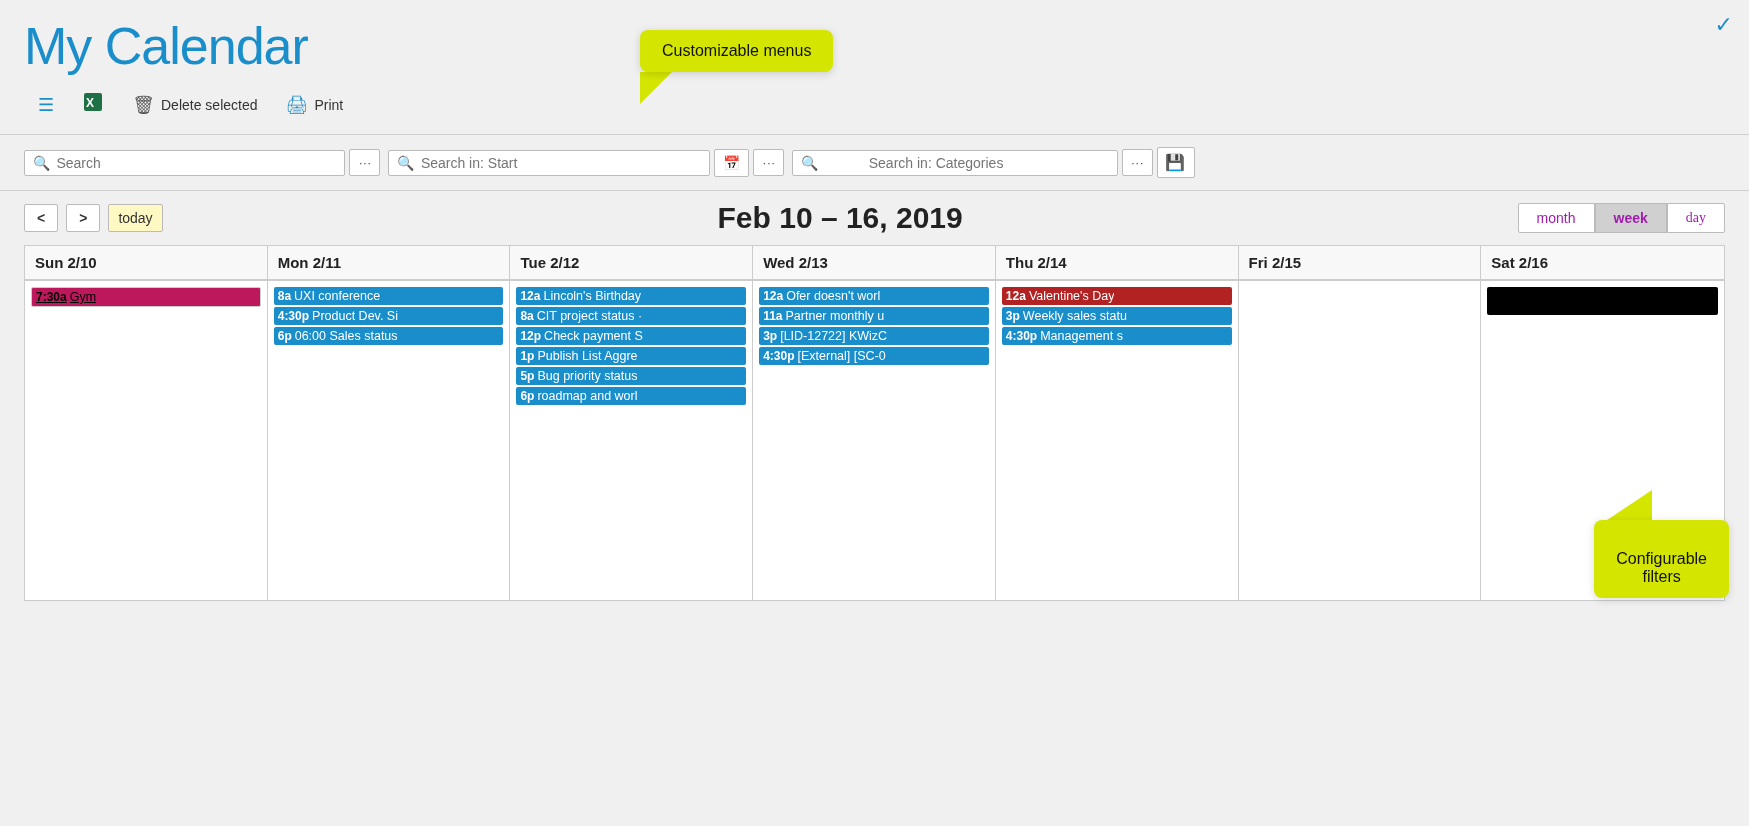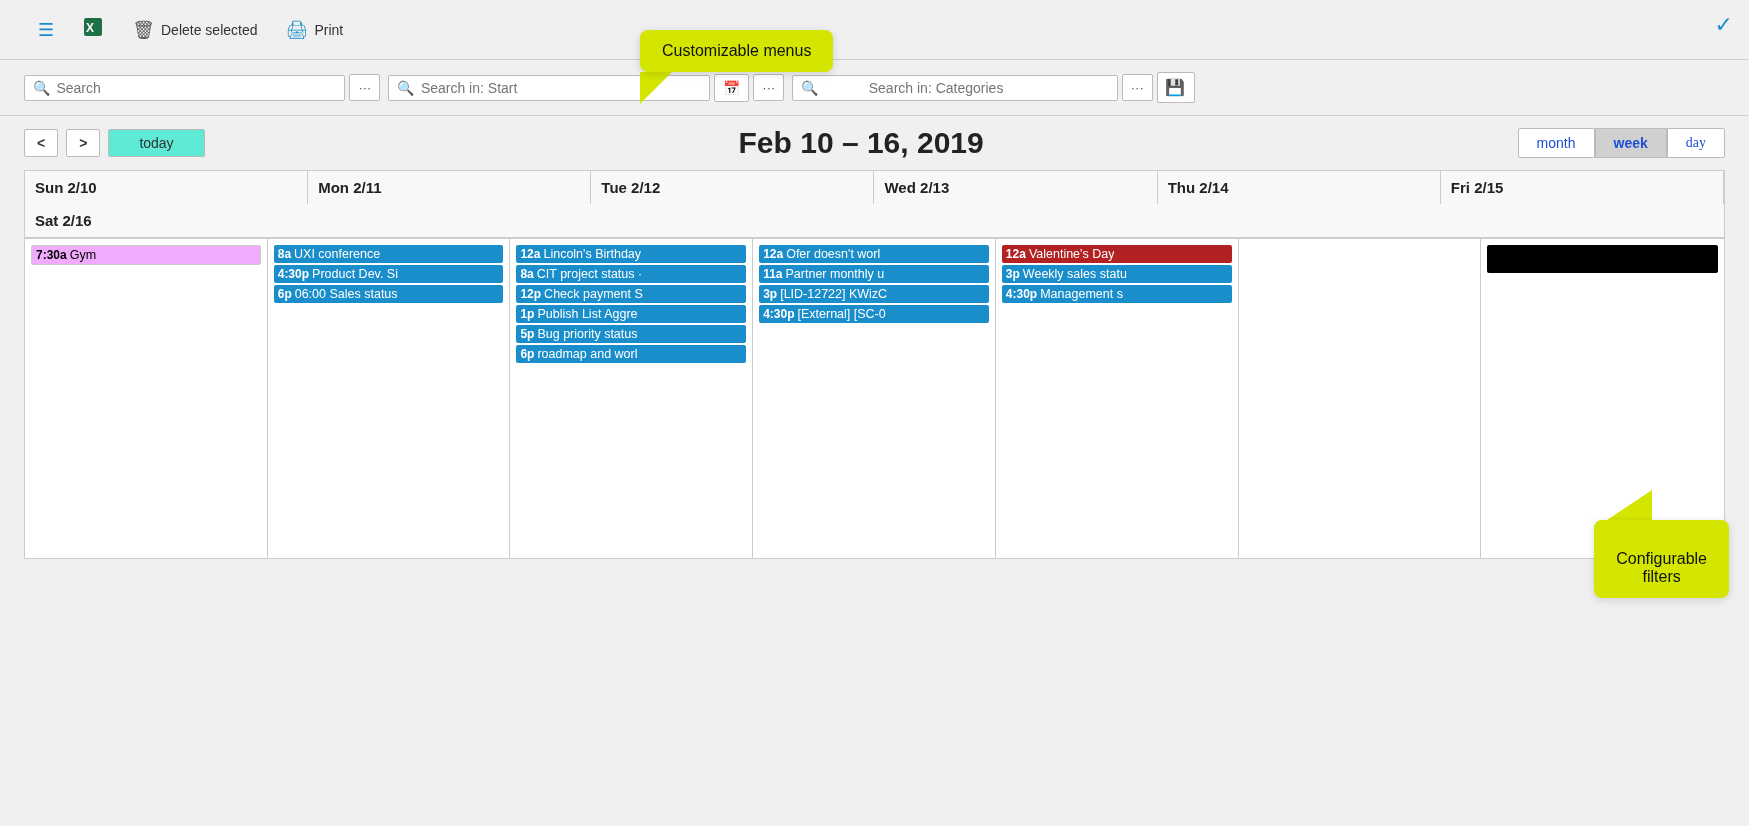--- a/index.html
+++ b/index.html
@@ -129,23 +129,23 @@
       background: #fff;
       border: 1px solid #bbb;
       padding: 5px 12px;
       cursor: pointer;
       font-size: 14px;
       color: #333;
       border-radius: 2px;
       font-weight: bold;
     }
     .today-btn {
-      background: #5eead4;
-      border: 1px solid #bbb;
-      padding: 5px 30px;
+      background: #fef9c3;
+      border: 1px solid #bbb;
+      padding: 5px 9px;
       cursor: pointer;
       font-size: 14px;
       color: #333;
       border-radius: 2px;
     }
     .date-range-title {
       flex: 1;
       text-align: center;
       font-size: 30px;
       font-weight: 700;
@@ -155,38 +155,38 @@
       display: flex;
       align-items: center;
       gap: 0;
     }
     .view-btn {
       background: #fff;
       border: 1px solid #bbb;
       padding: 6px 18px;
       cursor: pointer;
       font-size: 14px;
-      color: #1d4ed8;
+      color: #a21caf;
       border-radius: 0;
     }
     .view-btn:first-child { border-radius: 2px 0 0 2px; }
     .view-btn:last-child { border-radius: 0 2px 2px 0; font-family: Liberation Serif, serif; }
     .view-btn.active {
       background: #d0d0d0;
       font-weight: 600;
     }
     
     .cal-grid {
       margin: 0 24px;
       border: 1px solid #ccc;
       background: #fff;
     }
     .cal-header-row {
       display: grid;
-      grid-template-columns: repeat(6, 1fr);
+      grid-template-columns: repeat(7, 1fr);
       background: #f8f8f8;
       border-bottom: 1px solid #ccc;
     }
     .cal-header-cell {
       padding: 8px 10px;
       font-size: 15px;
       font-weight: 700;
       color: #222;
       border-right: 1px solid #ccc;
       text-align: left;
@@ -218,23 +218,24 @@
       white-space: nowrap;
       overflow: hidden;
       text-overflow: ellipsis;
       max-width: 100%;
     }
     .event-item.blue {
       background: #1a8dcb;
       color: #fff;
     }
     .event-item.yellow-highlight {
-      background: #f0abfc;
+      background: #be185d;
       color: #000;
       border: 1px solid #ccc;
+      text-decoration: underline;
     }
     .event-item.red {
       background: #b22222;
       color: #fff;
     }
     .event-time {
       font-weight: 700;
       font-size: 12px;
       flex-shrink: 0;
     }
@@ -271,20 +272,23 @@
       color: #1a8dcb;
     }
   </style>
 </head>
 <body>
 
 <div class="page-wrapper">
 
   <div class="status-icon">✓</div>
 
+  <div class="header">
+    <h1 class="app-title">My Calendar</h1>
+  </div>
 
   <div class="toolbar">
     <button class="toolbar-btn">
       <span class="toolbar-icon">☰</span>
     </button>
     <button class="toolbar-btn">
       <span class="toolbar-icon">
         <svg width="22" height="22" viewBox="0 0 22 22" fill="none">
           <rect x="2" y="2" width="18" height="18" rx="2" fill="#1e7145"></rect>
           <text x="4" y="16" font-size="12" fill="white" font-weight="bold">X</text>

